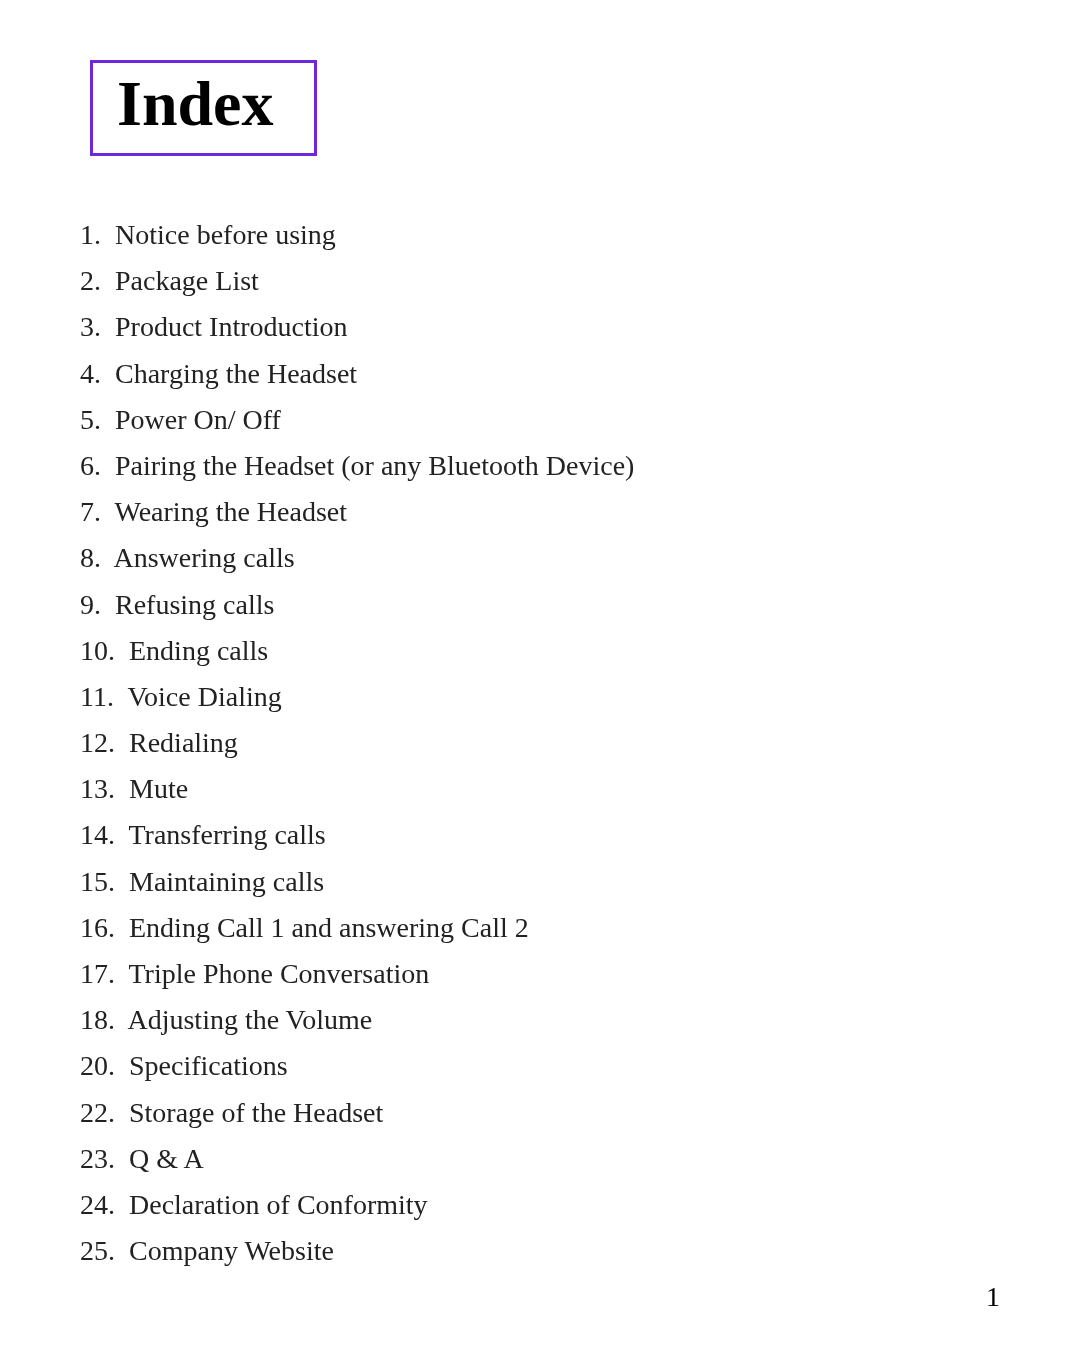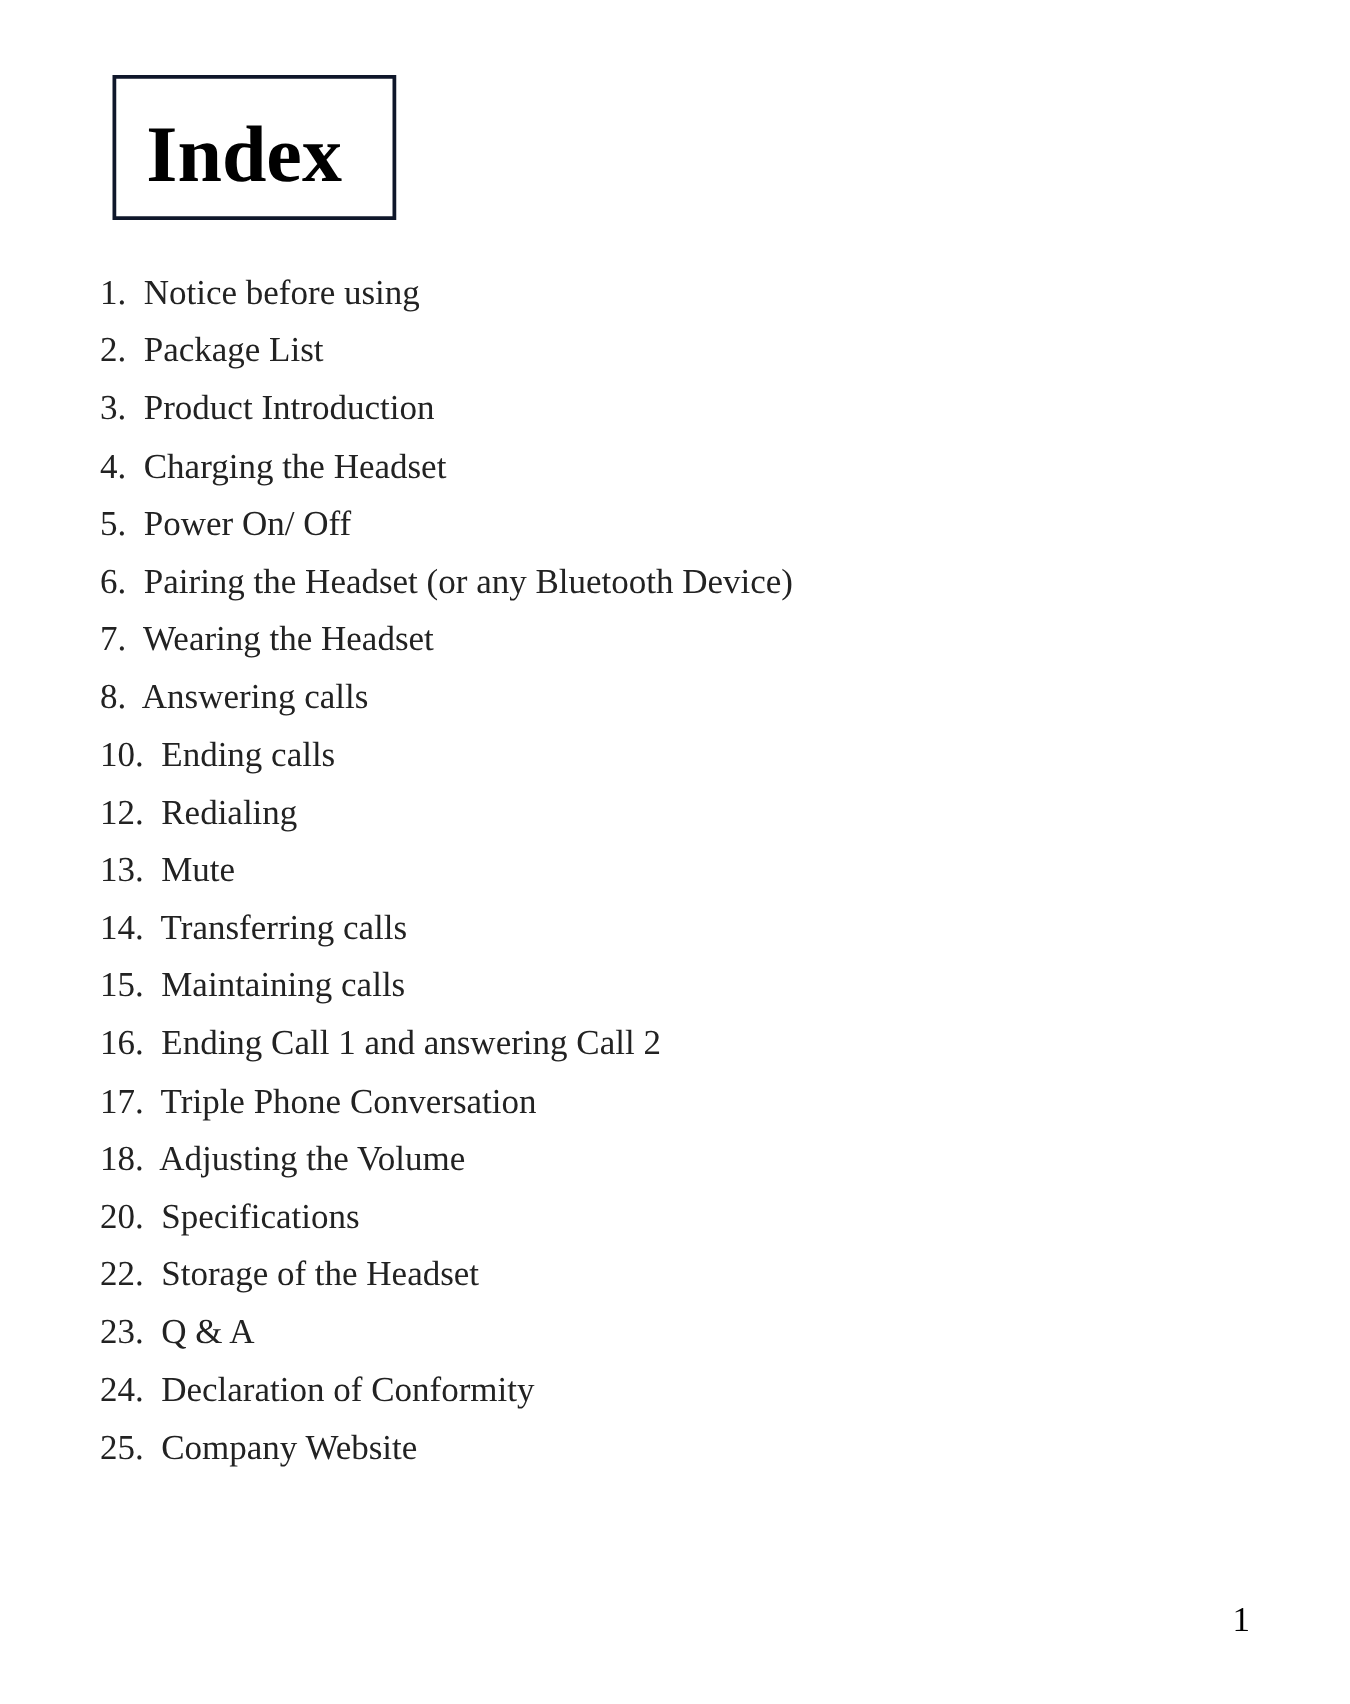--- a/index.html
+++ b/index.html
@@ -19,23 +19,23 @@
     .page {
       width: 1080px;
       min-height: 1363px;
       background: #ffffff;
       padding: 60px 80px 60px 80px;
       position: relative;
     }
 
     .index-title-box {
       display: inline-block;
-      border: 3px solid #0f172a;
-      padding: 24px 40px 12px 24px;
-      margin-bottom: 36px;
+      border: 3px solid #6d28d9;
+      padding: 4px 40px 12px 24px;
+      margin-bottom: 56px;
       margin-left: 10px;
     }
 
     .index-title {
       font-size: 64px;
       font-weight: bold;
       color: #000000;
       font-family: Georgia, 'Times New Roman', serif;
     }
 
@@ -70,21 +70,23 @@
 
   <ul class="index-list" id="index-list">
   <li>1.&nbsp; Notice before using</li>
       <li>2.&nbsp; Package List</li>
       <li>3.&nbsp; Product Introduction</li>
       <li>4.&nbsp; Charging the Headset</li>
       <li>5.&nbsp; Power On/ Off</li>
       <li>6.&nbsp; Pairing the Headset (or any Bluetooth Device)</li>
       <li>7.&nbsp; Wearing the Headset</li>
       <li>8.&nbsp; Answering calls</li>
+      <li>9.&nbsp; Refusing calls</li>
       <li>10.&nbsp; Ending calls</li>
+      <li>11.&nbsp; Voice Dialing</li>
       <li>12.&nbsp; Redialing</li>
       <li>13.&nbsp; Mute</li>
       <li>14.&nbsp; Transferring calls</li>
       <li>15.&nbsp; Maintaining calls</li>
       <li>16.&nbsp; Ending Call 1 and answering Call 2</li>
       <li>17.&nbsp; Triple Phone Conversation</li>
       <li>18.&nbsp; Adjusting the Volume</li>
       <li>20.&nbsp; Specifications</li>
       <li>22.&nbsp; Storage of the Headset</li>
       <li>23.&nbsp; Q &amp; A</li>

